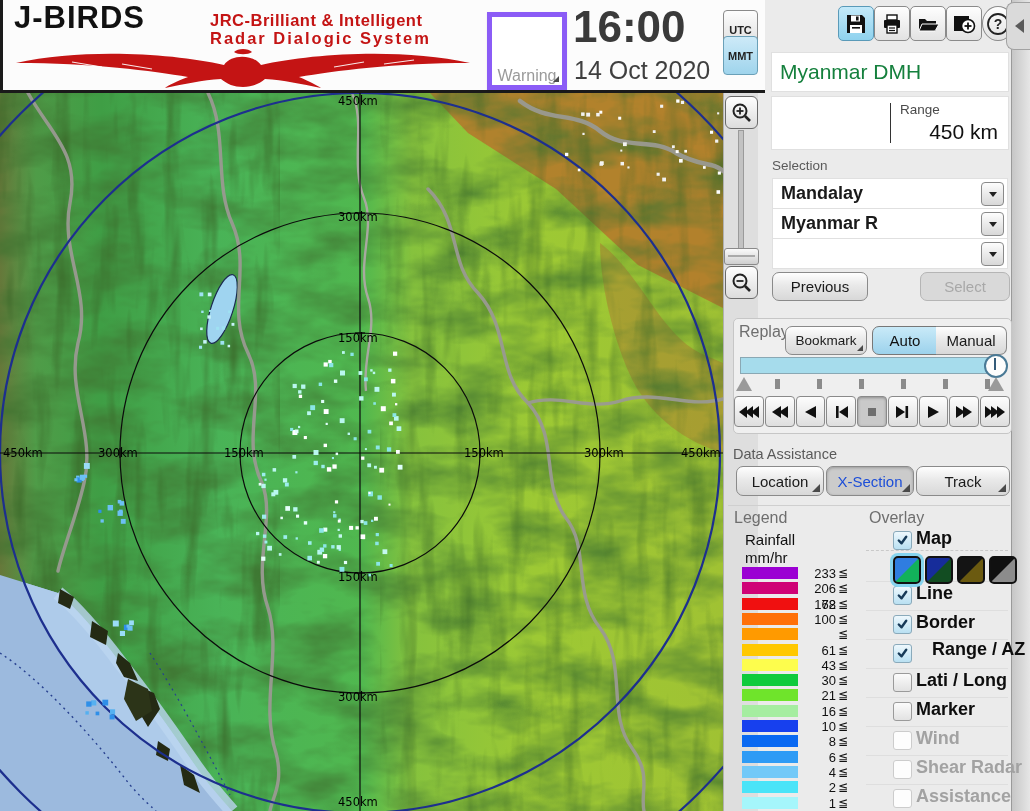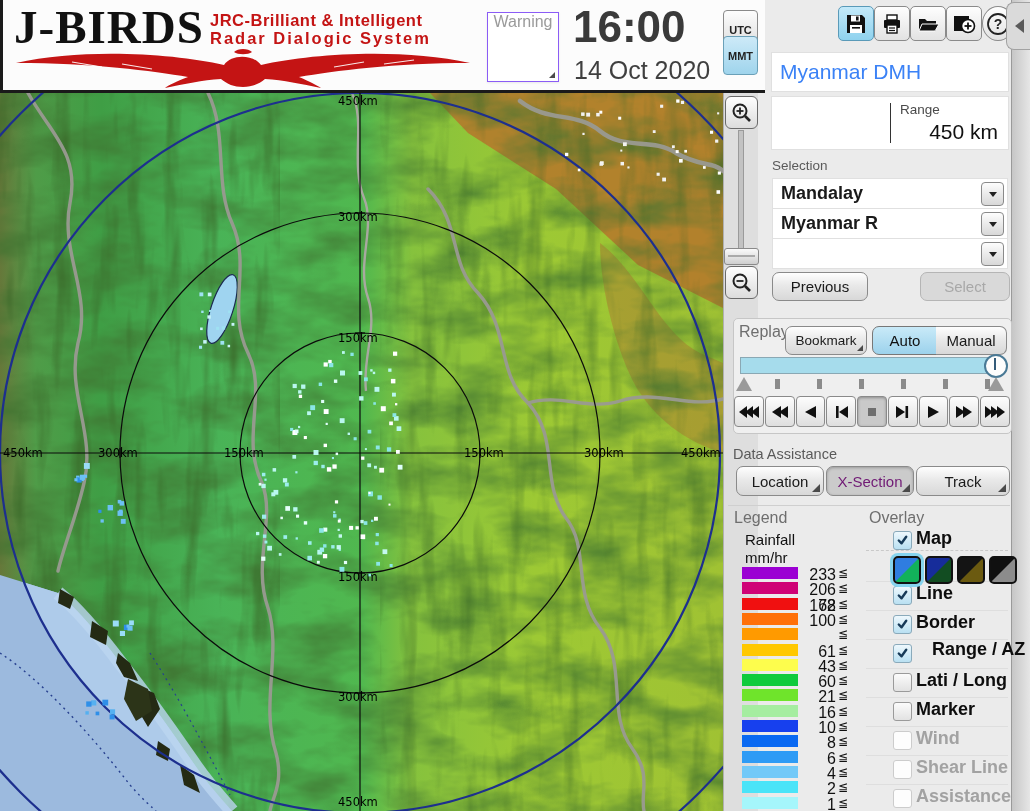--- a/index.html
+++ b/index.html
@@ -2,28 +2,28 @@
 <html><head>
 <meta charset="utf-8">
 <style>
   html,body{margin:0;padding:0;}
   body{width:1030px;height:811px;position:relative;background:#ebebeb;overflow:hidden;
        font-family:"Liberation Sans",sans-serif;-webkit-font-smoothing:antialiased;}
   .abs{position:absolute;}
   
   #header{left:0;top:0;width:762px;height:90px;background:#fcfcfc;
           border-left:3px solid #1a1a1a;border-bottom:3px solid #1a1a1a;}
-  #logo-title{left:14px;top:0px;font-family:Liberation Serif, serif;font-weight:bold;
-              font-size:47px;color:#111;letter-spacing:1px;}
+  #logo-title{left:14px;top:0px;font-family:Liberation Sans, sans-serif;font-weight:bold;
+              font-size:31px;color:#111;letter-spacing:1px;}
   .tagline{left:210px;color:#c41414;font-weight:bold;font-size:16.5px;letter-spacing:.5px;}
   #tag1{top:11px;} #tag2{top:29px;letter-spacing:2px;}
   #eagle{left:12px;top:46px;}
-  #warning-btn{left:487px;top:12px;width:70px;height:68px;background:#fff;border:1px solid #8b5cf6;
+  #warning-btn{left:487px;top:12px;width:70px;height:68px;background:#fff;border:5px solid #8b5cf6;
                box-shadow:0 1px 2px rgba(0,0,0,.08);color:#9a9a9a;font-size:16px;
-               display:flex;align-items:flex-start;justify-content:center;}
+               display:flex;align-items:flex-end;justify-content:center;}
   .corner::after{content:"";position:absolute;right:3px;bottom:3px;width:0;height:0;
                  border-left:8px solid transparent;border-bottom:8px solid #4a4a4a;}
   .corner-sm::after{content:"";position:absolute;right:3px;bottom:3px;width:0;height:0;
                  border-left:6px solid transparent;border-bottom:6px solid #4a4a4a;}
   #clock-time{left:573px;top:2px;font-size:44px;font-weight:600;color:#3a3a3a;}
   #clock-date{left:574px;top:56px;font-size:25px;color:#3f3f3f;}
   .tzbtn{left:723px;width:33px;height:37px;border:1px solid #8a8a8a;border-radius:4px;
          font-size:11px;font-weight:bold;color:#222;display:flex;align-items:center;justify-content:center;}
   #tz-utc{top:10px;background:linear-gradient(#fdfdfd,#dcdcdc);}
   #tz-mmt{top:36px;background:linear-gradient(#cdeaf8,#9fd4ec);border-color:#6aa0b8;}
@@ -34,37 +34,37 @@
   
   #edge-strip{right:0;top:0;width:18px;height:811px;background:linear-gradient(90deg,#c6c6c6,#e6e6e6);
               border-left:1px solid #9a9a9a;}
   #edge-tab{left:1006px;top:2px;width:24px;height:46px;background:#dadada;border:1px solid #a2a2a2;
             border-right:none;border-radius:8px 0 0 8px;display:flex;align-items:center;justify-content:center;}
   #edge-tab .tri-left{width:0;height:0;border-top:7px solid transparent;border-bottom:7px solid transparent;
             border-right:9px solid #5a5a5a;}
   
   .white-box{background:#fff;border:1px solid #e0e0e0;}
   #site-box{left:771px;top:52px;width:236px;height:38px;display:flex;align-items:center;}
-  #site-box span{font-size:21px;color:#3b82f6;padding-left:8px;}
+  #site-box span{font-size:21px;color:#15803d;padding-left:8px;}
   #range-box{left:771px;top:96px;width:236px;height:52px;}
   #range-divider{left:118px;top:6px;width:1px;height:40px;background:#333;position:absolute;}
   #range-label{position:absolute;left:128px;top:5px;font-size:13.5px;color:#4a4a4a;}
   #range-value{position:absolute;right:10px;bottom:5px;font-size:21px;color:#111;}
   .sec-label{font-size:13.5px;color:#5a5a5a;}
   #selection-label{left:772px;top:158px;}
   .dropdown{left:772px;width:234px;height:29px;background:#fff;border:1px solid #e0e0e0;
             display:flex;align-items:center;}
   .dropdown .val{font-size:18px;font-weight:600;color:#1a1a1a;padding-left:8px;}
   .dd-btn{position:absolute;right:3px;top:3px;width:21px;height:22px;border:1px solid #8a8a8a;border-radius:4px;
           background:linear-gradient(#fdfdfd,#d8d8d8);display:flex;align-items:center;justify-content:center;}
   .dd-btn::after{content:"";width:0;height:0;border:4px solid transparent;border-top:5px solid #222;margin-top:4px;}
   .btn3d{background:linear-gradient(#fefefe,#e9e9e9 45%,#d8d8d8);border:1px solid #8a8a8a;border-radius:7px;
          display:flex;align-items:center;justify-content:center;font-size:15px;color:#1a1a1a;}
   .btn3d.disabled{background:#d9d9d9;color:#a8a8a8;border-color:#b5b5b5;}
-  .btn3d.pressed{background:#cbcbcb;box-shadow:inset 0 1px 3px rgba(0,0,0,.25);color:#701a75;}
+  .btn3d.pressed{background:#cbcbcb;box-shadow:inset 0 1px 3px rgba(0,0,0,.25);color:#1d4ed8;}
   #previous-btn{left:772px;top:272px;width:94px;height:27px;}
   #select-btn{left:920px;top:272px;width:88px;height:27px;}
   
   #replay-box{left:733px;top:318px;width:277px;height:114px;border:1px solid #c6c6c6;border-radius:5px;
               background:#efefef;}
   #replay-label{left:739px;top:323px;font-size:16px;color:#6e6e6e;}
   #bookmark-btn{left:785px;top:326px;width:80px;height:27px;font-size:13.5px;}
   #auto-btn{left:872px;top:326px;width:64px;height:27px;border-radius:7px 0 0 7px;
             background:linear-gradient(#c9eaf8,#9cd2ec);border:1px solid #777;font-size:15px;
             display:flex;align-items:center;justify-content:center;color:#111;}
@@ -82,21 +82,21 @@
   .pbtn.pressed{background:#c9c9c9;box-shadow:inset 0 1px 3px rgba(0,0,0,.3);}
   
   #da-label{left:733px;top:446px;font-size:14.5px;}
   .da-btn{top:466px;height:28px;font-size:15px;}
   
   #legend-sep{left:728px;top:505px;width:282px;height:1px;background:#cfcfcf;}
   #legend-label{left:734px;top:509px;font-size:16px;color:#6e6e6e;}
   #legend-t1{left:745px;top:531px;font-size:15px;color:#111;}
   #legend-t2{left:745px;top:549px;font-size:15px;color:#111;}
   .lg-swatch{left:742px;width:56px;height:12px;}
-  .lg-num{left:800px;width:36px;text-align:right;font-size:16px;color:#111;}
+  .lg-num{left:800px;width:36px;text-align:right;font-size:13px;color:#111;}
   .lg-leq{left:838px;font-size:12px;color:#111;font-family:"DejaVu Sans",sans-serif;}
   #overlay-label{left:869px;top:509px;font-size:16px;color:#6e6e6e;}
   .ov-row-sep{left:866px;width:142px;height:1px;background:#dedede;}
   .ov-cb{left:893px;width:17px;height:17px;border:1px solid #8aaabb;border-radius:3px;
          background:linear-gradient(#eef8fd,#b9e0f2);display:flex;align-items:center;justify-content:center;}
   .ov-cb.off{background:linear-gradient(#fbfbfb,#e2e2e2);border-color:#9a9a9a;}
   .ov-cb.dis{background:#fdfdfd;border-color:#cccccc;}
   .ov-label{left:916px;font-size:18px;font-weight:600;color:#0d0d0d;white-space:nowrap;}
   .ov-label.dis{color:#a2a2a2;}
   .map-style{top:556px;width:24px;height:24px;border:2px solid #111;border-radius:5px;}
@@ -638,21 +638,21 @@
     <div class="abs lg-swatch" style="top: 628.2px; background: rgb(255, 154, 0);"></div>
     <div class="abs lg-num" style="top: 597px;">78</div>
     <div class="abs lg-leq" style="top: 627.2px;">≦</div>
     <div class="abs lg-swatch" style="top: 643.5px; background: rgb(255, 200, 0);"></div>
     <div class="abs lg-num" style="top: 642.5px;">61</div>
     <div class="abs lg-leq" style="top: 642.5px;">≦</div>
     <div class="abs lg-swatch" style="top: 658.8px; background: rgb(253, 253, 77);"></div>
     <div class="abs lg-num" style="top: 657.8px;">43</div>
     <div class="abs lg-leq" style="top: 657.8px;">≦</div>
     <div class="abs lg-swatch" style="top: 674.1px; background: rgb(14, 203, 60);"></div>
-    <div class="abs lg-num" style="top: 673.1px;">60</div>
+    <div class="abs lg-num" style="top: 673.1px;">30</div>
     <div class="abs lg-leq" style="top: 673.1px;">≦</div>
     <div class="abs lg-swatch" style="top: 689.4px; background: rgb(111, 228, 43);"></div>
     <div class="abs lg-num" style="top: 688.4px;">21</div>
     <div class="abs lg-leq" style="top: 688.4px;">≦</div>
     <div class="abs lg-swatch" style="top: 704.7px; background: rgb(165, 237, 160);"></div>
     <div class="abs lg-num" style="top: 703.7px; text-align: right;">16</div>
     <div class="abs lg-leq" style="top: 703.7px;">≦</div>
     <div class="abs lg-swatch" style="top: 720px; background: rgb(23, 64, 238);"></div>
     <div class="abs lg-num" style="top: 719px;">10</div>
     <div class="abs lg-leq" style="top: 719px;">≦</div>
@@ -706,21 +706,21 @@
     <div class="abs ov-cb off" style="top: 673px;"></div>
     <div class="abs ov-label" style="top: 670px;">Lati / Long</div>
     <div class="abs ov-row-sep" style="top: 697px;"></div>
     <div class="abs ov-cb off" style="top: 702px;"></div>
     <div class="abs ov-label" style="top: 699px;">Marker</div>
     <div class="abs ov-row-sep" style="top: 726px;"></div>
     <div class="abs ov-cb dis" style="top: 731px;"></div>
     <div class="abs ov-label dis" style="top: 728px;">Wind</div>
     <div class="abs ov-row-sep" style="top: 755px;"></div>
     <div class="abs ov-cb dis" style="top: 760px;"></div>
-    <div class="abs ov-label dis" style="top: 757px;">Shear Line</div>
+    <div class="abs ov-label dis" style="top: 757px;">Shear Radar</div>
     <div class="abs ov-row-sep" style="top: 784px;"></div>
     <div class="abs ov-cb dis" style="top: 789px;"></div>
     <div class="abs ov-label dis" style="top: 786px;">Assistance</div>
     <div class="abs" style="left: 866px; top: 550px; width: 142px; border-top: 1px dashed rgb(201, 201, 201);"></div>
   </div>
 <div id="map-style-row">
     <div class="abs map-style sel" style="left: 893px; background: linear-gradient(135deg, rgb(47, 125, 224) 0px, rgb(47, 125, 224) 48%, rgb(18, 178, 90) 52%, rgb(18, 178, 90) 100%);"></div>
     <div class="abs map-style" style="left: 925px; background: linear-gradient(135deg, rgb(22, 44, 154) 0px, rgb(22, 44, 154) 48%, rgb(18, 77, 34) 52%, rgb(18, 77, 34) 100%);"></div>
     <div class="abs map-style" style="left: 957px; background: linear-gradient(135deg, rgb(20, 20, 20) 0px, rgb(20, 20, 20) 48%, rgb(107, 90, 16) 52%, rgb(107, 90, 16) 100%);"></div>
     <div class="abs map-style" style="left: 989px; background: linear-gradient(135deg, rgb(16, 16, 16) 0px, rgb(16, 16, 16) 48%, rgb(140, 140, 140) 52%, rgb(140, 140, 140) 100%);"></div>

